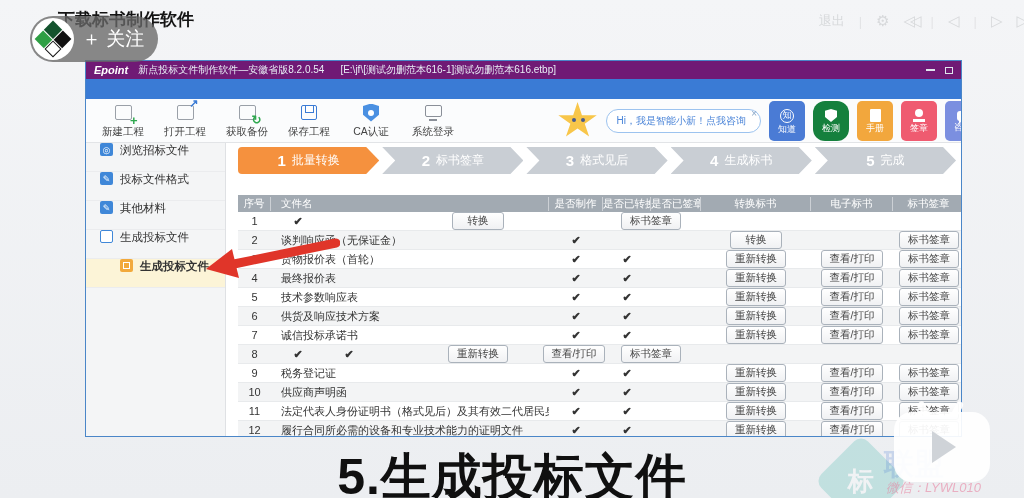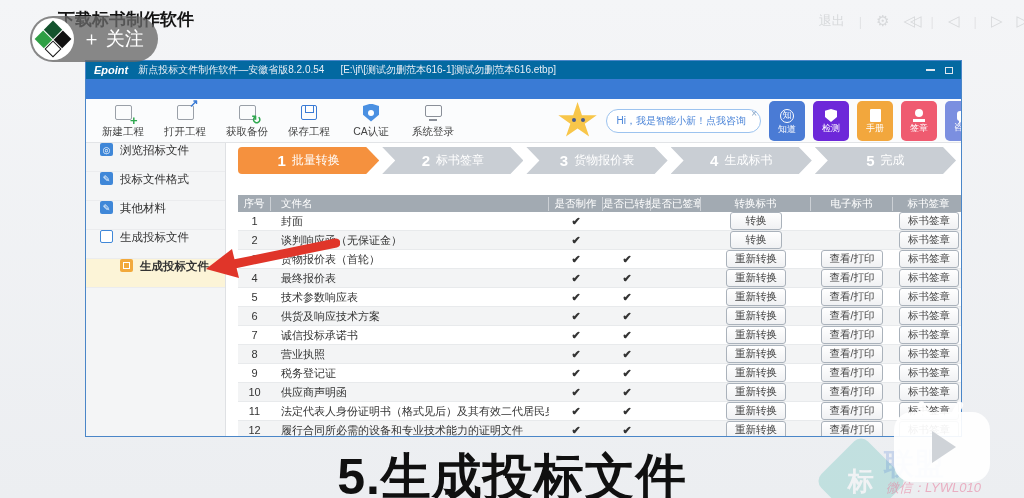--- a/index.html
+++ b/index.html
@@ -2,21 +2,21 @@
 <html><head>
 <meta charset="utf-8">
 <style>
   * { margin:0; padding:0; box-sizing:border-box; }
   html,body { width:1024px; height:498px; overflow:hidden; font-family:"Liberation Sans",sans-serif; }
   body { background:linear-gradient(180deg,#f4f5f7,#eceef1); position:relative; }
 
   
   .video-title { position:absolute; left:58px; top:8px; font-size:17px; font-weight:bold; color:#141414; z-index:4; }
   .follow-pill { position:absolute; left:30px; top:16px; height:46px; min-width:128px; border-radius:23px;
-    background:rgba(104,104,104,.78); display:flex; align-items:center; z-index:7; padding-right:14px;font-family:Liberation Serif, serif; }
+    background:rgba(104,104,104,.78); display:flex; align-items:center; z-index:7; padding-right:14px; }
   .follow-logo { width:42px; height:42px; border-radius:50%; background:#fff; margin-left:2px;
     display:flex; align-items:center; justify-content:center; }
   .pinwheel { width:26px; height:26px; transform:rotate(45deg); display:grid; grid-template-columns:1fr 1fr; grid-template-rows:1fr 1fr; gap:1px; }
   .pinwheel i { display:block; }
   .pinwheel i:nth-child(1){ background:#14532d; } .pinwheel i:nth-child(2){ background:#111; }
   .pinwheel i:nth-child(3){ background:#2f9e44; } .pinwheel i:nth-child(4){ background:#fff; border:1px solid #111; }
   .follow-label { color:#fff; font-size:19px; margin-left:8px; white-space:nowrap; }
 
   .player-controls { position:absolute; top:12px; right:6px; z-index:4; display:flex; align-items:center; gap:14px;
     color:#d7d9db; font-size:13px; }
@@ -38,21 +38,21 @@
     background:#49b9ae; opacity:.26; border-radius:10px; transform:rotate(45deg);
     display:flex; align-items:center; justify-content:center; }
   .wm-logo span { transform:rotate(-45deg); color:#fff; font-size:26px; font-weight:bold; }
   .wm-brand { position:absolute; left:884px; top:444px; z-index:5; font-size:30px; font-weight:bold; color:#4a7bd5; opacity:.22; }
   .wm-wechat { position:absolute; left:886px; top:479px; z-index:5; font-size:13px; color:#e87a9a; opacity:.55;font-style:italic; }
 
   
   .app-window { position:absolute; left:85px; top:60px; width:877px; height:377px; z-index:1;
     background:#fff; border:1px solid #4a86c8; overflow:hidden; display:flex; flex-direction:column; }
 
-  .titlebar { height:18px; background:#0369a1; display:flex; align-items:center; padding:0 8px; flex:none; }
+  .titlebar { height:18px; background:#701a75; display:flex; align-items:center; padding:0 8px; flex:none; }
   .brand { color:#fff; font-style:italic; font-weight:bold; font-size:11px; margin-right:10px; }
   .title-text { color:#e8eef5; font-size:10px; white-space:nowrap; }
   .doc-path { color:#e8eef5; font-size:10px; margin-left:16px; white-space:nowrap; }
   .win-btns { margin-left:auto; display:flex; align-items:center; gap:10px; }
   .min-ic { width:9px; height:2px; background:#dfe7ee; }
   .restore-ic { width:8px; height:7px; border:1.3px solid #dfe7ee; }
 
   .menubar { height:20px; background:#3a7bd5; display:flex; align-items:center; padding-left:12px; gap:0; flex:none; }
   .menu-item { color:#fff; font-size:11px; padding:0 13px; cursor:default; }
 
@@ -227,21 +227,21 @@
     <div class="tb-right">
       <div class="star-mascot"></div>
       <div class="assist-bubble">
         <span>Hi，我是智能小新！点我咨询</span>
         <span class="bubble-close">×</span>
       </div>
       <div class="quick-btn" style="background: rgb(74, 123, 213);">
           <span class="qb-ic know-icon"></span>
           <span class="qb-label">知道</span>
         </div>
-        <div class="quick-btn" style="background: #6d28d9;">
+        <div class="quick-btn" style="background: #15803d; border-radius: 12px;">
           <span class="qb-ic check-shield-icon"></span>
           <span class="qb-label">检测</span>
         </div>
         <div class="quick-btn" style="background: rgb(242, 167, 61);">
           <span class="qb-ic manual-icon"></span>
           <span class="qb-label">手册</span>
         </div>
         <div class="quick-btn" style="background: rgb(239, 91, 112);">
           <span class="qb-ic seal-icon"></span>
           <span class="qb-label">签章</span>
@@ -282,21 +282,21 @@
         <div class="wiz-step first active">
             <span class="wiz-num">1</span>
             <span class="wiz-label">批量转换</span>
           </div>
           <div class="wiz-step">
             <span class="wiz-num">2</span>
             <span class="wiz-label">标书签章</span>
           </div>
           <div class="wiz-step">
             <span class="wiz-num">3</span>
-            <span class="wiz-label">货物报价表</span>
+            <span class="wiz-label">格式见后</span>
           </div>
           <div class="wiz-step">
             <span class="wiz-num">4</span>
             <span class="wiz-label">生成标书</span>
           </div>
           <div class="wiz-step">
             <span class="wiz-num">5</span>
             <span class="wiz-label">完成</span>
           </div>
       </div>
@@ -307,21 +307,20 @@
           <span class="cell w-name">文件名</span>
           <span class="cell w-made">是否制作</span>
           <span class="cell w-conv">是否已转换</span>
           <span class="cell w-signed">是否已签章</span>
           <span class="cell w-cb">转换标书</span>
           <span class="cell w-eb">电子标书</span>
           <span class="cell w-sb">标书签章</span>
         </div>
         <div class="g-row">
             <span class="cell w-no">1</span>
-            <span class="cell w-name">封面</span>
             <span class="cell w-made chk c-made">✔</span>
             <span class="cell w-conv chk c-conv"></span>
             <span class="cell w-signed chk c-sig"></span>
             <span class="cell w-cb"><span class="gbtn btn-convert">转换</span></span>
             <span class="cell w-eb"><span class="gbtn btn-print" style="visibility: hidden;"></span></span>
             <span class="cell w-sb"><span class="gbtn btn-sign">标书签章</span></span>
           </div>
           <div class="g-row alt">
             <span class="cell w-no">2</span>
             <span class="cell w-name">谈判响应函（无保证金）</span>
@@ -377,21 +376,20 @@
             <span class="cell w-name">诚信投标承诺书</span>
             <span class="cell w-made chk c-made">✔</span>
             <span class="cell w-conv chk c-conv">✔</span>
             <span class="cell w-signed chk c-sig"></span>
             <span class="cell w-cb"><span class="gbtn btn-convert">重新转换</span></span>
             <span class="cell w-eb"><span class="gbtn btn-print">查看/打印</span></span>
             <span class="cell w-sb"><span class="gbtn btn-sign">标书签章</span></span>
           </div>
           <div class="g-row alt">
             <span class="cell w-no">8</span>
-            <span class="cell w-name">营业执照</span>
             <span class="cell w-made chk c-made">✔</span>
             <span class="cell w-conv chk c-conv">✔</span>
             <span class="cell w-signed chk c-sig"></span>
             <span class="cell w-cb"><span class="gbtn btn-convert">重新转换</span></span>
             <span class="cell w-eb"><span class="gbtn btn-print">查看/打印</span></span>
             <span class="cell w-sb"><span class="gbtn btn-sign">标书签章</span></span>
           </div>
           <div class="g-row">
             <span class="cell w-no">9</span>
             <span class="cell w-name">税务登记证</span>

